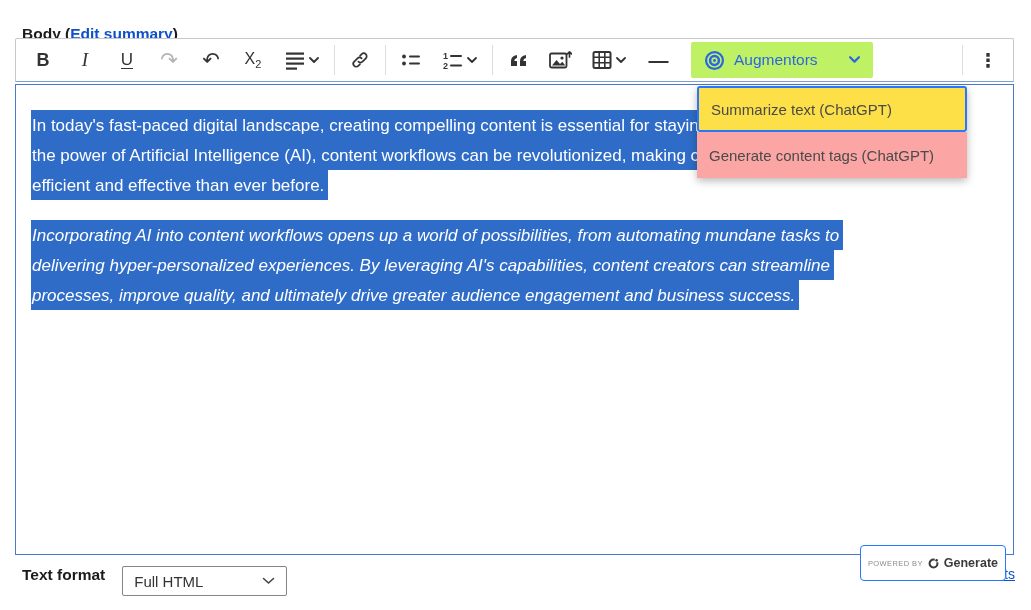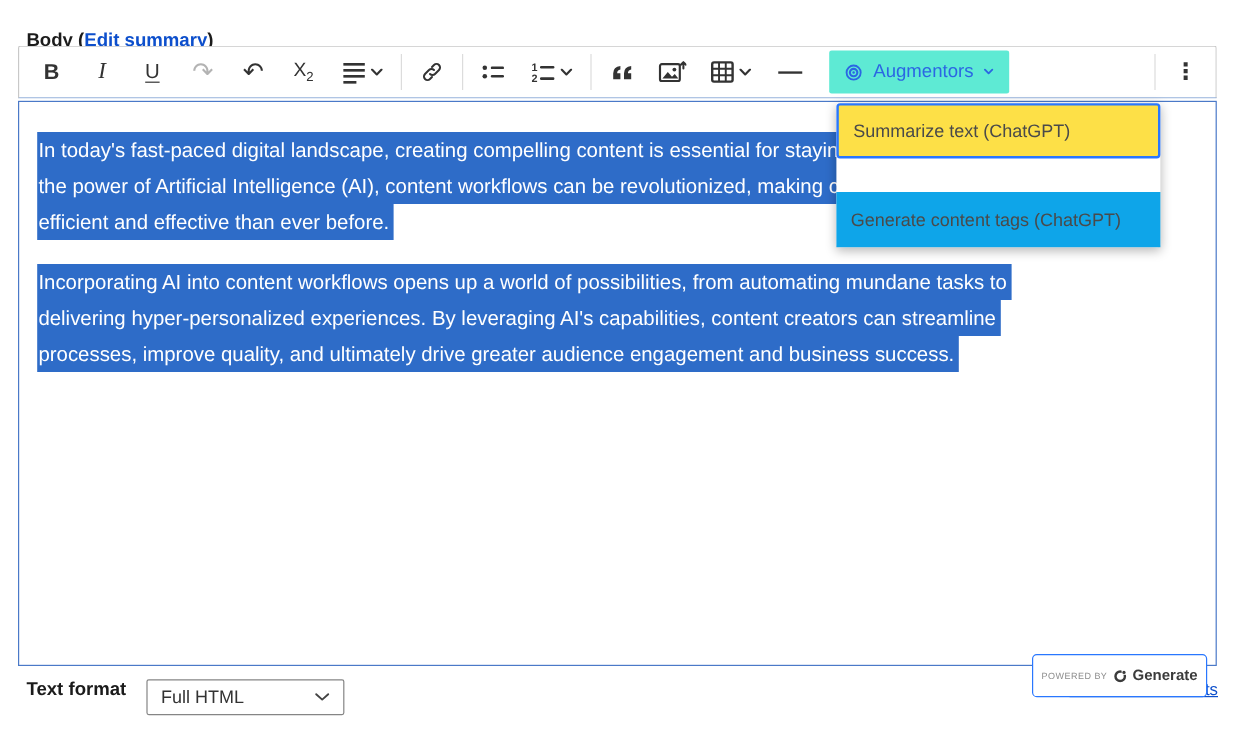--- a/index.html
+++ b/index.html
@@ -41,53 +41,53 @@
   .disabled { color: #b3b3b3; }
   .glyph-sub { font-size: 16px; }
   .glyph-sub sub { font-size: 11px; }
   .glyph-hr { font-size: 20px; font-weight: bold; letter-spacing: -1px; }
   .glyph-kebab { font-family: "DejaVu Sans", sans-serif; font-size: 19px; font-weight: bold; }
   .spacer { flex: 1; }
 
   .augmentors-btn {
     box-sizing: border-box; flex: none; cursor: pointer;
     display: flex; align-items: center; gap: 9px;
-    background: #5eead4; height: 36px; width: 150px; padding: 0 13px;
+    background: #bef264; height: 36px; width: 182px; padding: 0 13px;
     border-radius: 2px; margin-left: 8px;
     color: #2b66e3; font-size: 15.5px;
   }
   .augmentors-btn .chev { margin-left: auto; }
 
   
   .content {
     box-sizing: border-box; margin-top: 2px; height: 471px;
     border: 1px solid #4a79c8; background: #fff;
     padding: 25px 6px 0 15px; overflow: hidden;
     font-size: 17px; cursor: text;
   }
   .line { height: 30px; white-space: nowrap; }
   .line .sel {
     display: inline-block; height: 30px; line-height: 31px;
     background: #2e6cc8; color: #ffffff; padding: 0 4px 0 1px;
   }
-  .para2 { margin-top: 20px; }
+  .para2 { margin-top: 20px; font-style: italic; }
 
   
   .dropdown {
     position: absolute; left: 682px; top: 48px; width: 270px; z-index: 10;
     background: #fff; border-radius: 2px;
     box-shadow: 0 3px 9px rgba(0,0,0,0.28);
   }
   .dd-item {
     box-sizing: border-box; height: 46px; cursor: pointer;
     display: flex; align-items: center; padding: 0 12px;
     font-size: 15px; color: #4a4a4a; background: #fde047;
   }
   .dd-item.focused { border: 2px solid #2977ff; border-radius: 3px; }
-  .dd-item.hovered { background: #0ea5e9; margin-top: 28px; }
+  .dd-item.hovered { background: #fca5a5; }
 
   
   .badge {
     position: absolute; right: 8px; top: 507px; height: 36px; z-index: 5;
     box-sizing: border-box; background: #fff; border: 1px solid #2977ff;
     border-radius: 4px; display: flex; align-items: center; gap: 5px; padding: 0 7px;
     cursor: pointer;
   }
   .badge .pb { font-size: 7.5px; color: #8c8c8c; letter-spacing: 0.4px; }
   .badge .brand { font-size: 12.5px; font-weight: bold; color: #3b3b3b; }

